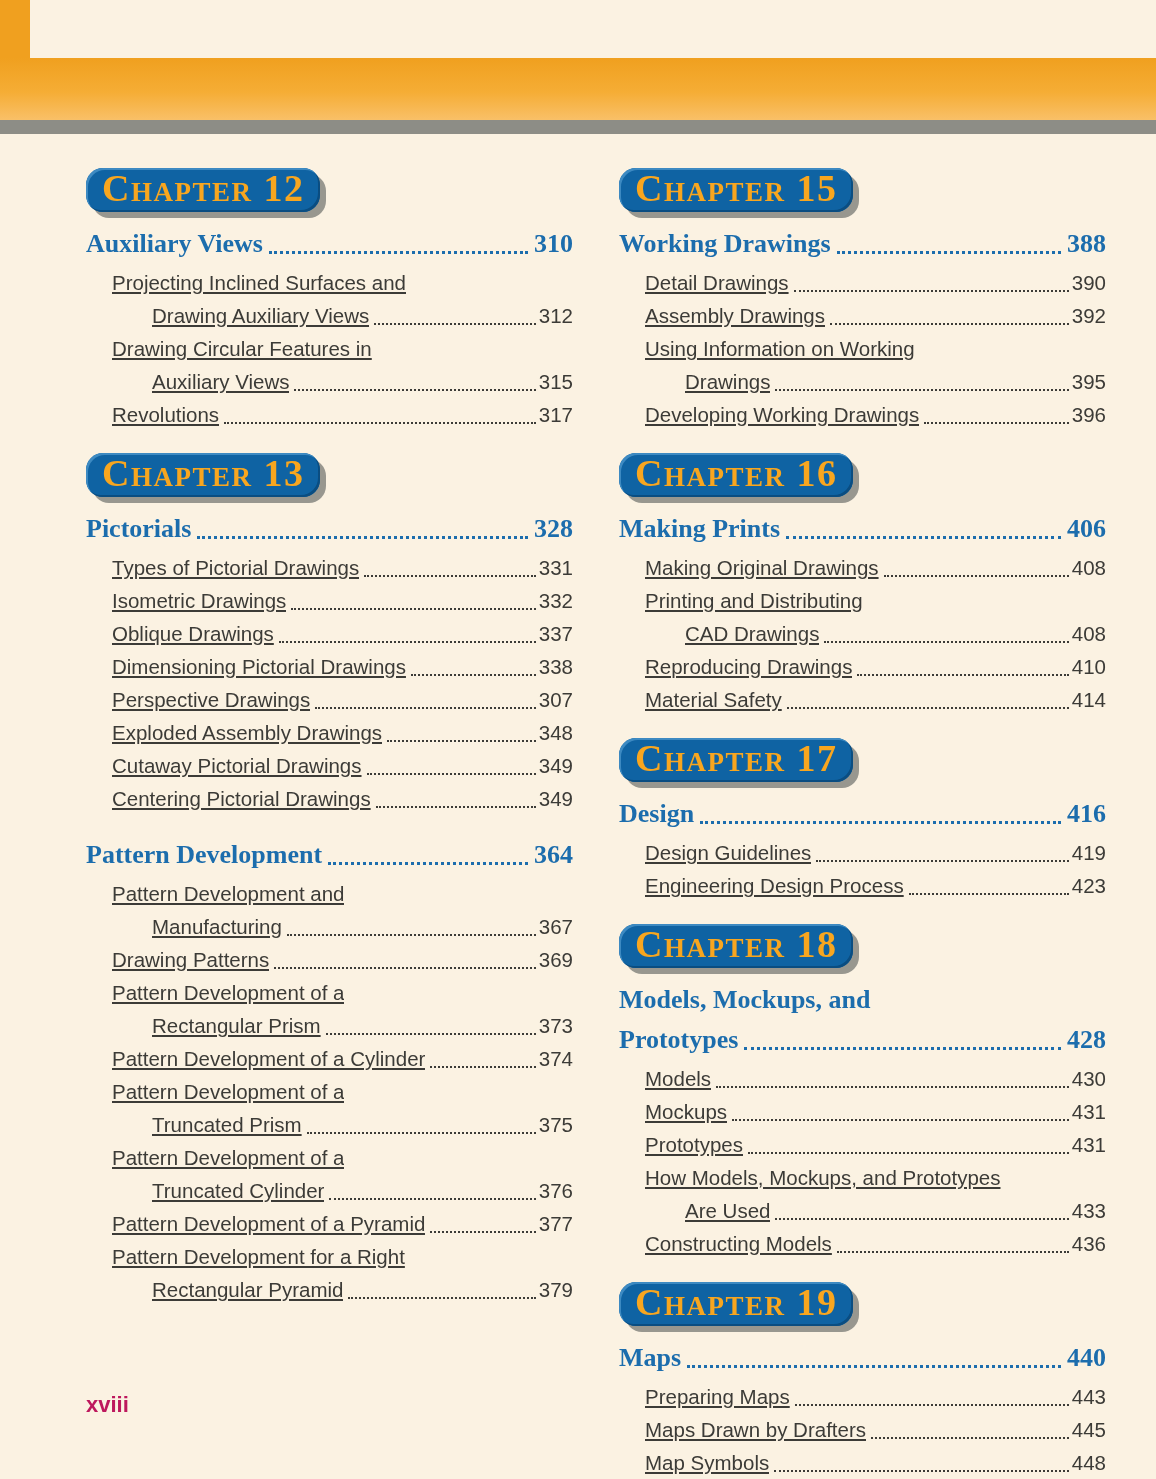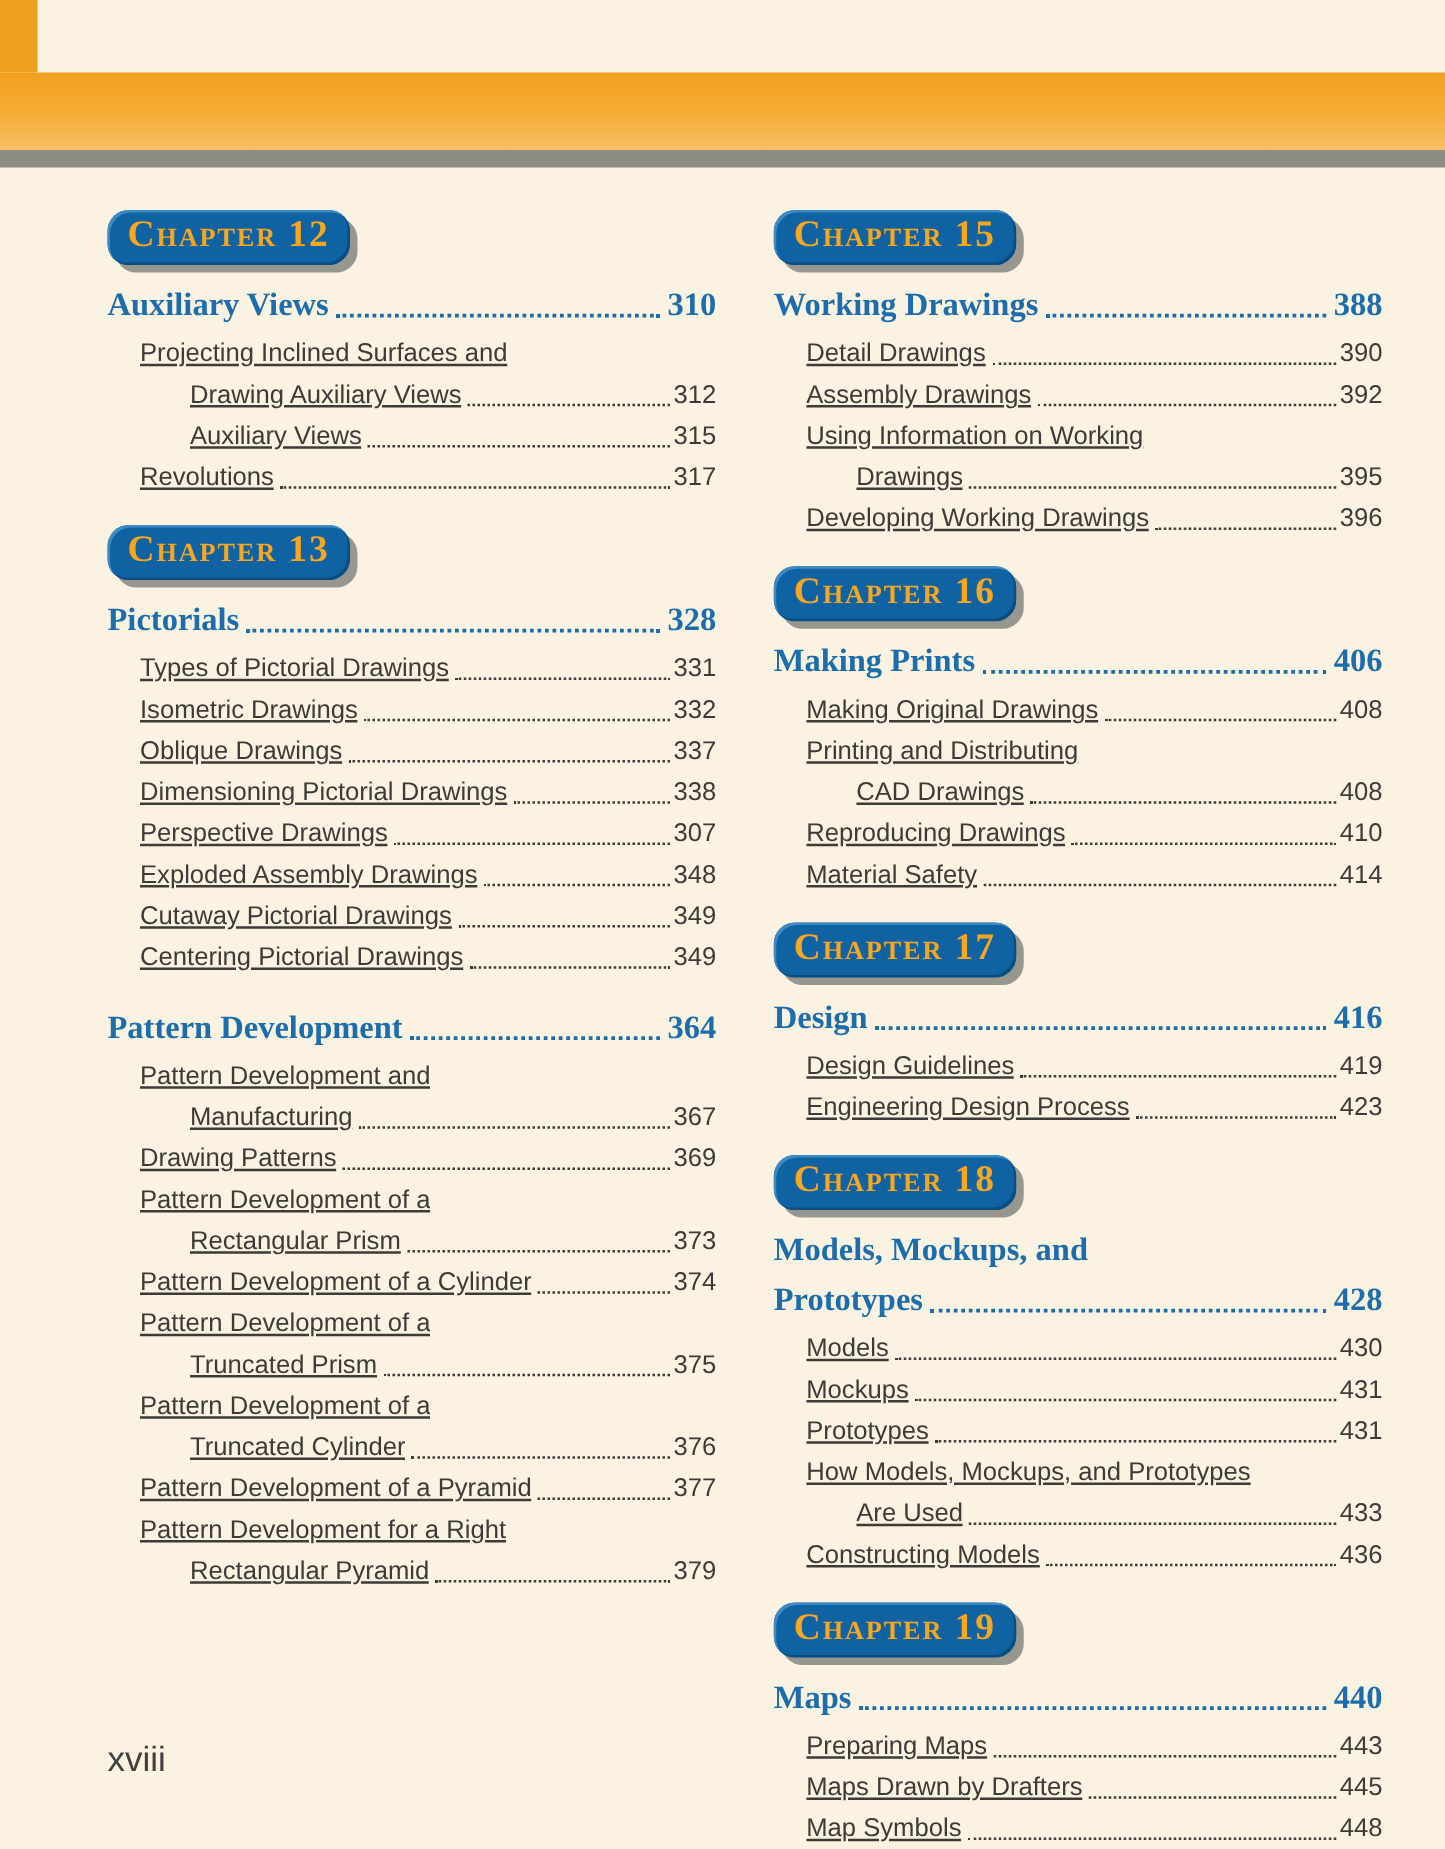--- a/index.html
+++ b/index.html
@@ -37,21 +37,21 @@
   .toc-column { flex: 1; min-width: 0; }
   .chapter { margin-bottom: 22px; }
   .badge-row { margin: 0 0 8px 0; height: 50px; }
   .chapter-badge {
     display: inline-block;
     background: var(--badge_blue, #0f63a3);
     color: var(--badge_text_orange, #f8a61f);
     font-family: "Liberation Serif", serif;
     font-variant: small-caps;
     font-weight: bold;
-    font-size: 30px;
+    font-size: 38px;
     line-height: 34px;
     letter-spacing: 1.5px;
     padding: 3px 16px 7px 16px;
     box-shadow: 6px 6px 0 #98978f, inset 2px 2px 0 #3d8ac2, inset -2px -2px 0 #0a4d81;
     border-radius: 17px;
   }
   .title-row {
     display: flex; align-items: baseline;
     font-family: "Liberation Serif", serif;
     font-weight: bold;
@@ -77,22 +77,22 @@
   .entry-row.wrap { padding-left: 66px; }
   .entry-leader {
     border-bottom: 2.5px dotted currentColor;
     margin: 0 3px 7px 5px;
   }
   .entry-page { white-space: nowrap; text-align: right; }
   .entry-text { white-space: nowrap; overflow: hidden; text-decoration: underline; }
   
   .folio {
     position: absolute; left: 86px; top: 1392px;
-    font-size: 28px; font-weight: normal;
-    color: #404040;
+    font-size: 22px; font-weight: bold;
+    color: #be185d;
   }
 </style>
 </head>
 <body>
 
 <div class="corner-block"></div>
 <div class="top-band"></div>
 <div class="shadow-band"></div>
 
 <div class="content" id="toc-columns">
@@ -105,20 +105,23 @@
           <span class="title-page">310</span>
         </div>
         <div class="entry-row">
           <span class="entry-text">Projecting Inclined Surfaces and</span>
         </div>
         <div class="entry-row wrap">
           <span class="entry-text">Drawing Auxiliary Views</span>
           <span class="leader entry-leader"></span>
           <span class="entry-page">312</span>
         </div>
+        <div class="entry-row">
+          <span class="entry-text">Drawing Circular Features in</span>
+        </div>
         <div class="entry-row wrap">
           <span class="entry-text">Auxiliary Views</span>
           <span class="leader entry-leader"></span>
           <span class="entry-page">315</span>
         </div>
         <div class="entry-row">
           <span class="entry-text">Revolutions</span>
           <span class="leader entry-leader"></span>
           <span class="entry-page">317</span>
         </div>

